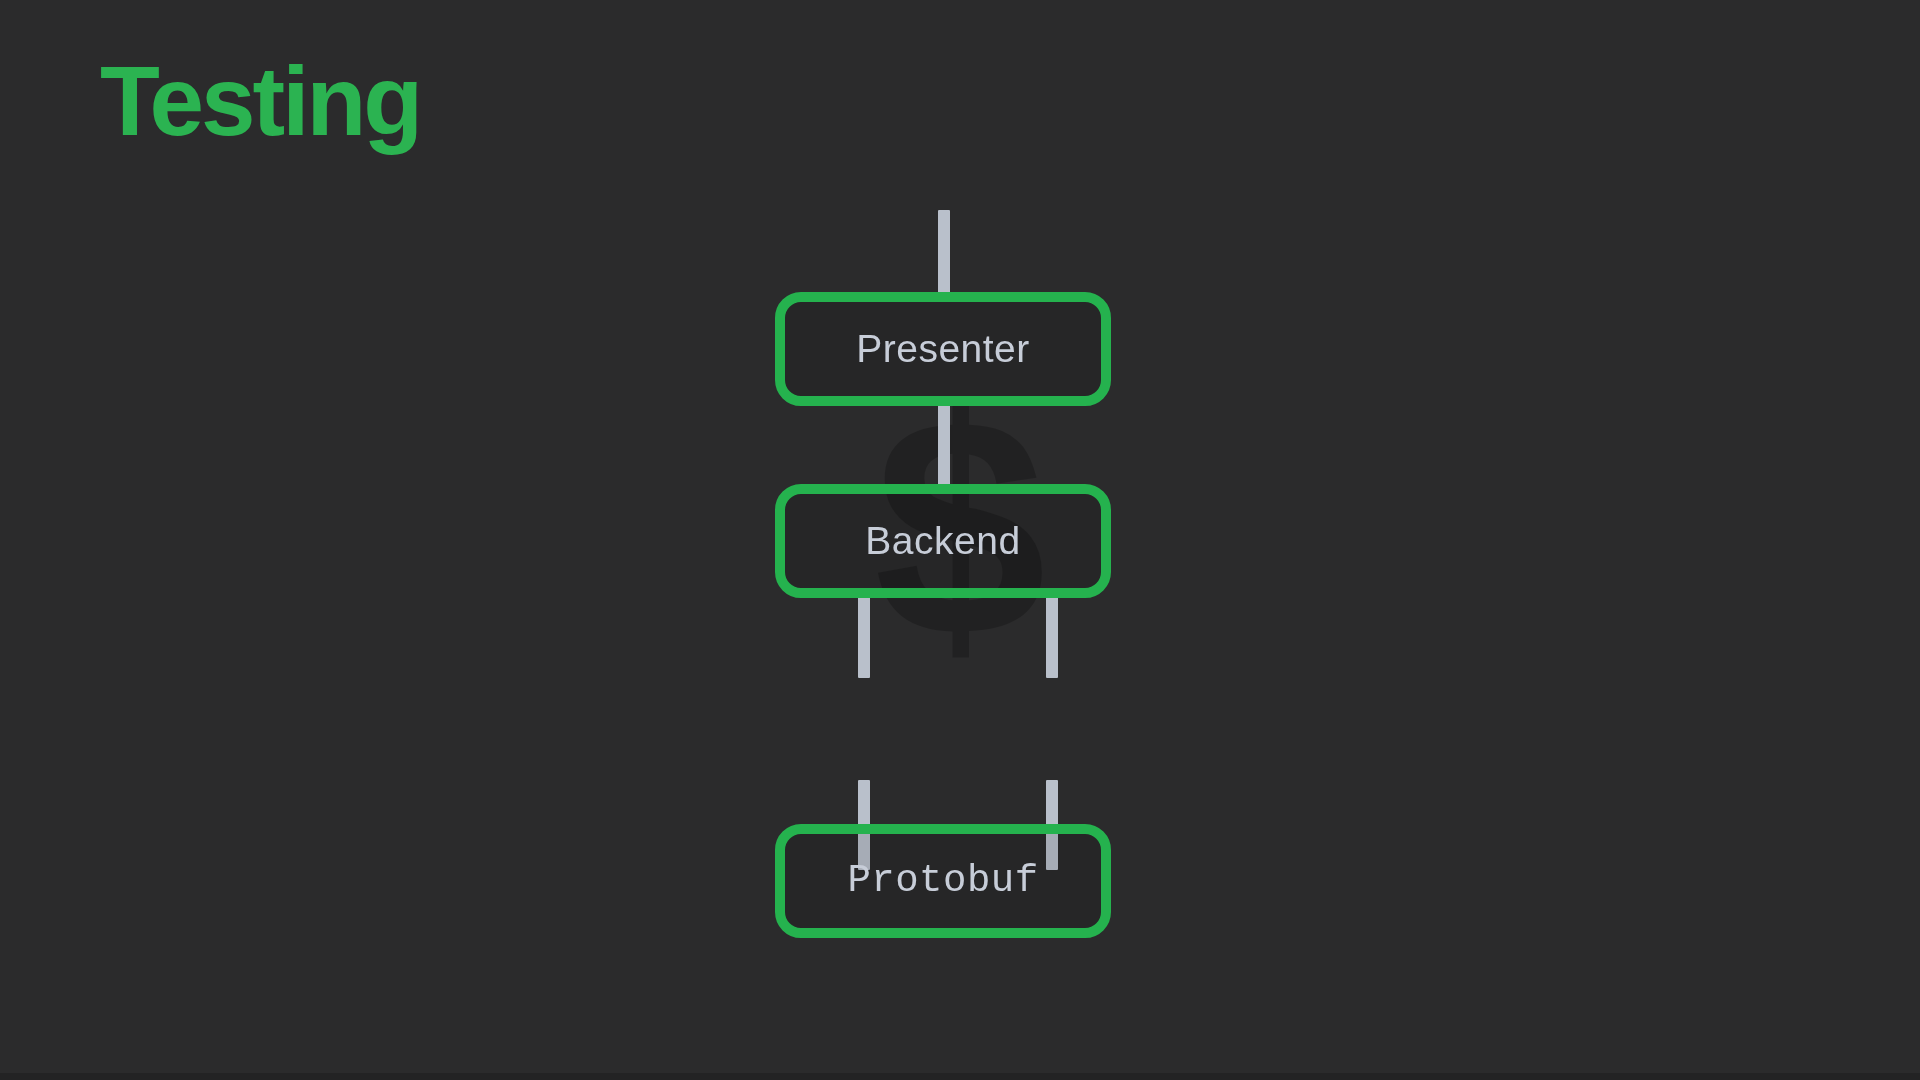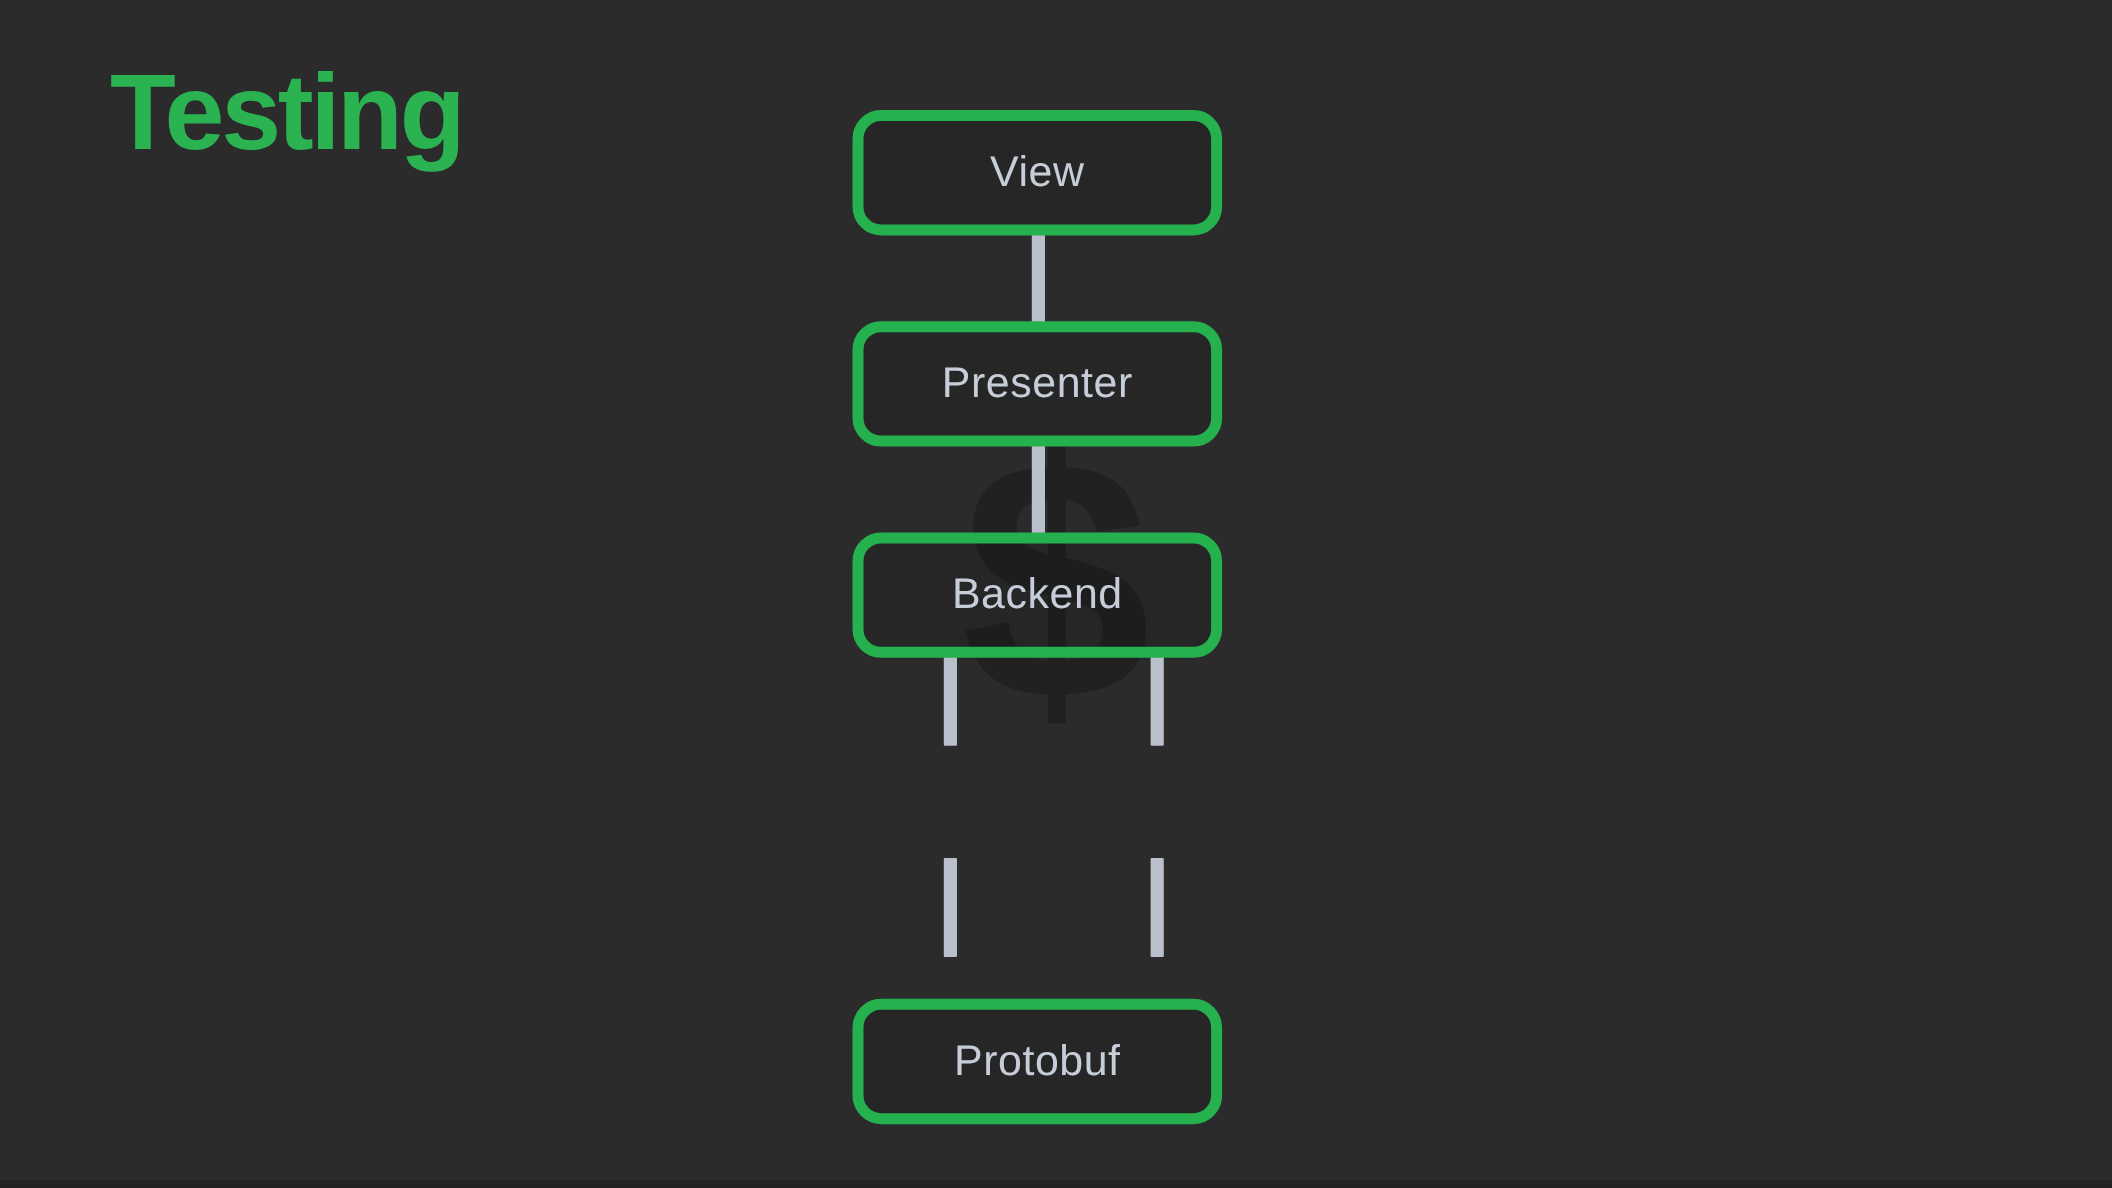--- a/index.html
+++ b/index.html
@@ -69,21 +69,21 @@
     color: #c7cdd8;
     font-size: 39px;
     font-weight: 500;
     letter-spacing: 0.5px;
   }
   .node-view      { left: 775px; top: 100px; }
   .node-presenter { left: 775px; top: 292px; }
   .node-backend   { left: 775px; top: 484px; }
   .node-network   { left: 592px; top: 672px; }
   .node-db        { left: 991px; top: 672px; }
-  .node-protobuf  { left: 775px; top: 908px; }
+  .node-protobuf  { left: 775px; top: 824px; font-family: Liberation Mono, monospace; }
   .bottom-edge {
     position: absolute;
     left: 0;
     bottom: 0;
     width: 100%;
     height: 7px;
     background: #232324;
     z-index: 4;
   }
 </style>
@@ -96,23 +96,20 @@
 
   <div class="watermark">$</div>
 
   <div class="connector edge-view-presenter"></div>
   <div class="connector edge-presenter-backend"></div>
   <div class="connector edge-backend-network"></div>
   <div class="connector edge-backend-db"></div>
   <div class="connector edge-network-protobuf"></div>
   <div class="connector edge-db-protobuf"></div>
 
-  <div class="node node-view">
-    <span class="node-label">View</span>
-  </div>
 
   <div class="node node-backend">
     <span class="node-label">Backend</span>
   </div>
 
   <div class="node node-presenter">
     <span class="node-label">Presenter</span>
   </div>
 
 

